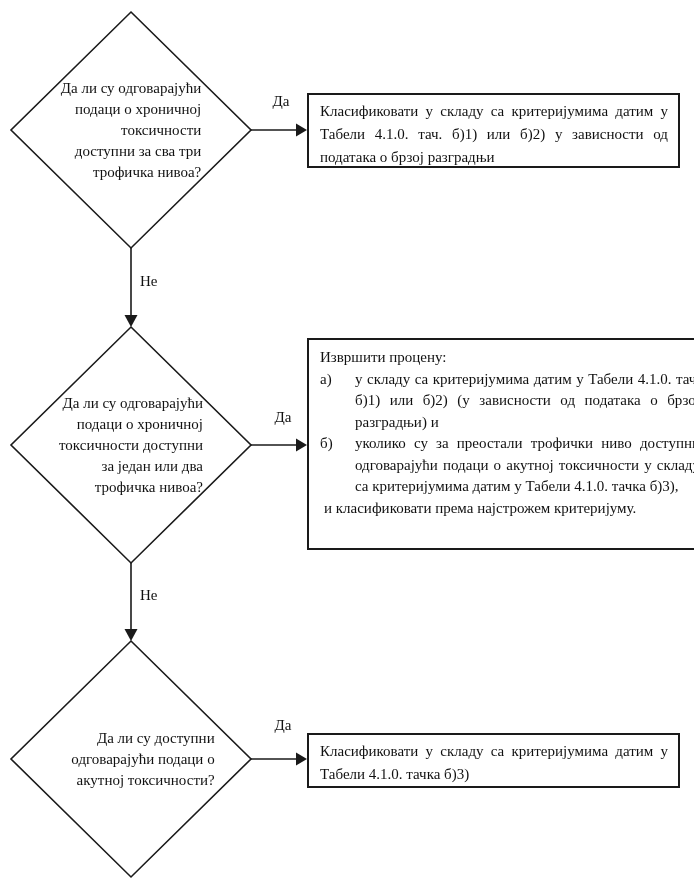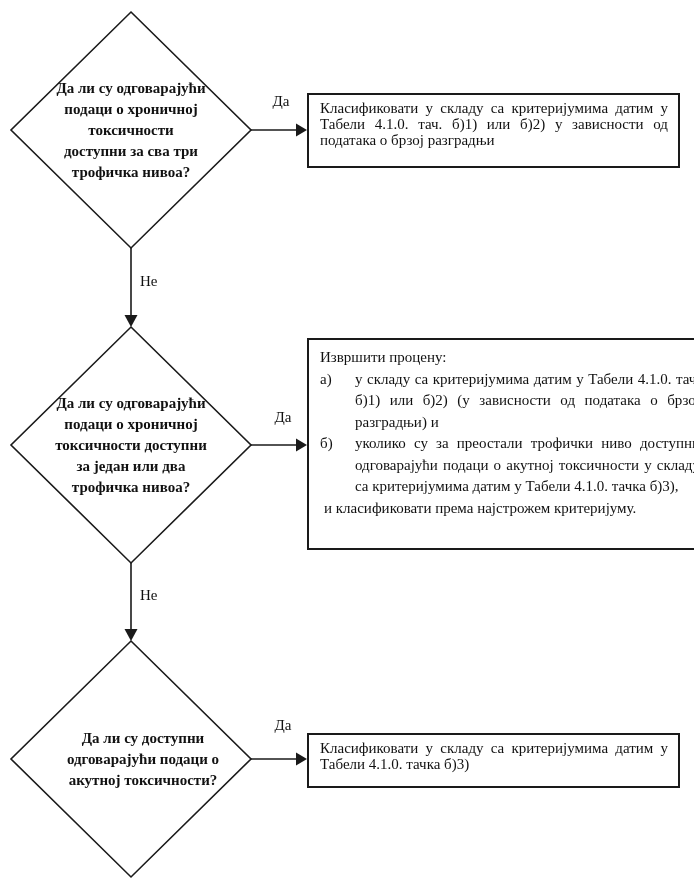--- a/index.html
+++ b/index.html
@@ -15,25 +15,24 @@
   .shapes-svg {
     position: absolute;
     left: 0; top: 0;
     width: 694px; height: 882px;
   }
   .decision-text {
     position: absolute;
     display: flex;
     align-items: center;
     justify-content: center;
-    text-align: center;
+    text-align: right;
     white-space: pre-line;
     font-size: 15px;
     line-height: 21px;
-    font-weight: bold;
   }
   .decision-text.d1 { left: 21px; top: 16px;  width: 220px; height: 228px; }
   .decision-text.d2 { left: 21px; top: 331px; width: 220px; height: 228px; }
   .decision-text.d3 { left: 33px; top: 645px; width: 220px; height: 228px; }
   .edge-label {
     position: absolute;
     font-size: 15px;
     line-height: 18px;
     width: 46px;
     text-align: center;
@@ -42,21 +41,21 @@
   .yes2 { left: 260px; top: 408px; }
   .yes3 { left: 260px; top: 716px; }
   .no1  { left: 122px; top: 272px; text-align: left; padding-left: 18px; }
   .no2  { left: 122px; top: 586px; text-align: left; padding-left: 18px; }
   .action-box {
     position: absolute;
     box-sizing: border-box;
     border: 2px solid #1a1a1a;
     background: #ffffff;
     font-size: 15px;
-    line-height: 16px;
+    line-height: 23px;
     text-align: justify;
   }
   .box1 { left: 307px; top: 93px;  width: 373px; height: 75px;  padding: 5px 10px 5px 11px; }
   .box2 { left: 307px; top: 338px; width: 405px; height: 212px; padding: 7px 10px 7px 11px; line-height: 21.5px; }
   .box3 { left: 307px; top: 733px; width: 373px; height: 55px;  padding: 5px 10px 15px 11px; }
   .box2 .intro { text-align: left; }
   .list-item { display: flex; }
   .list-item .marker { flex: 0 0 23px; text-align: left; }
   .list-item .item-text { flex: 1 1 auto; text-align: justify; margin-left: 12px; }
   .box2 .outro { text-align: left; padding-left: 4px; }

